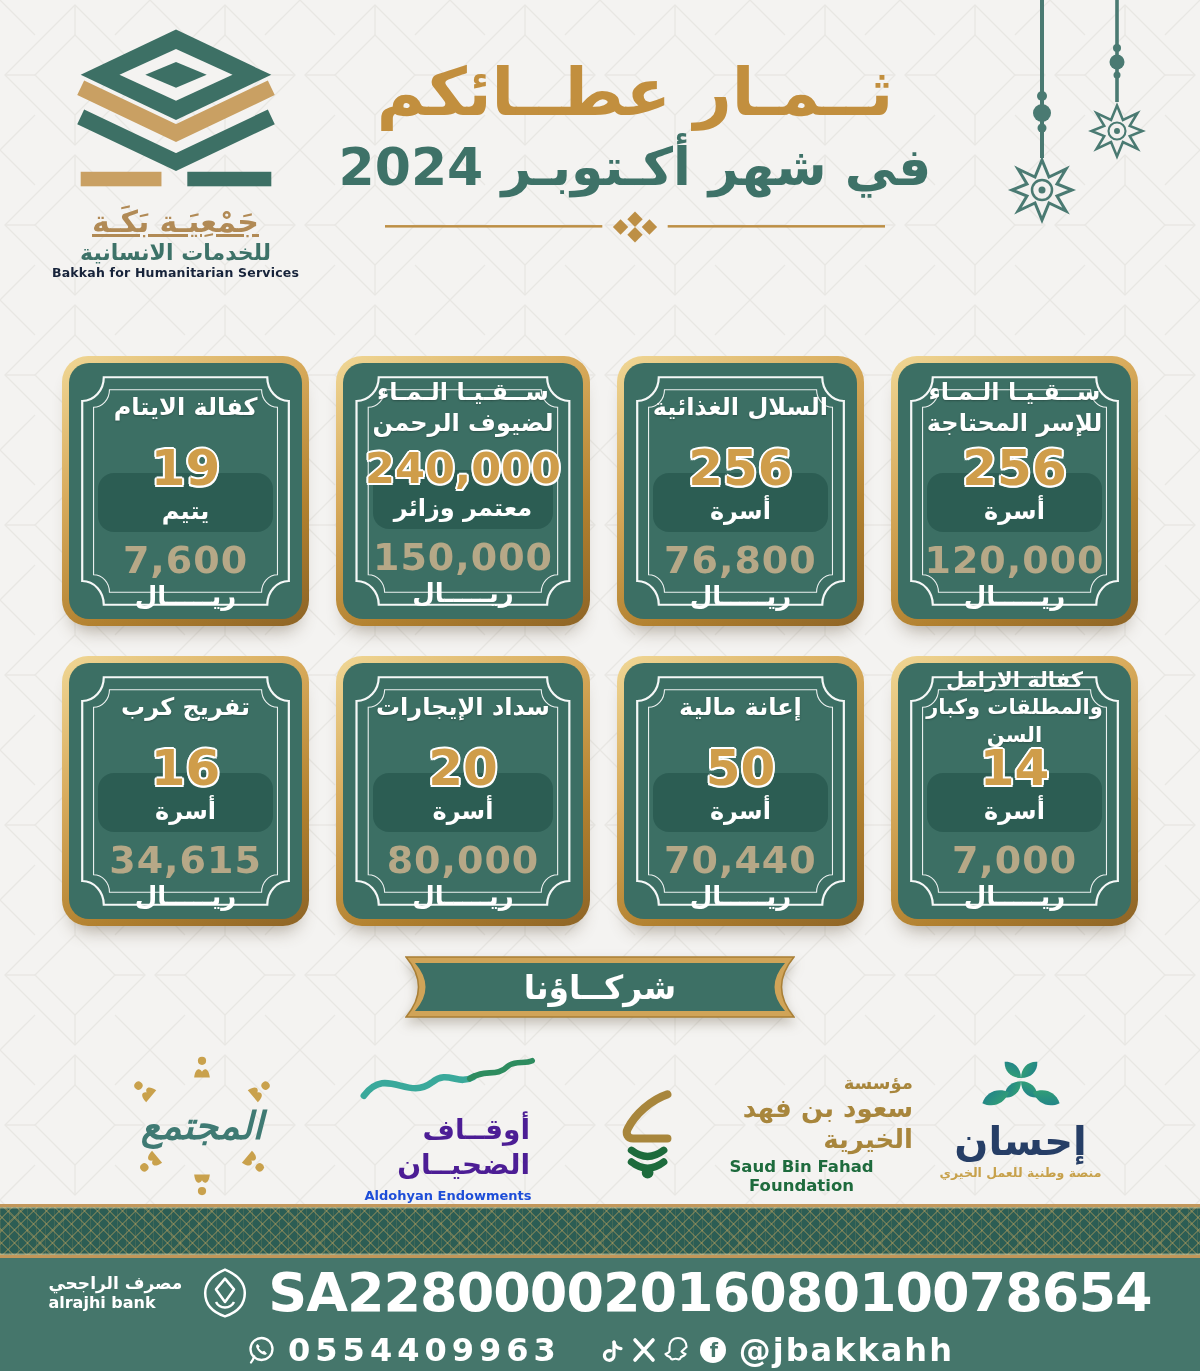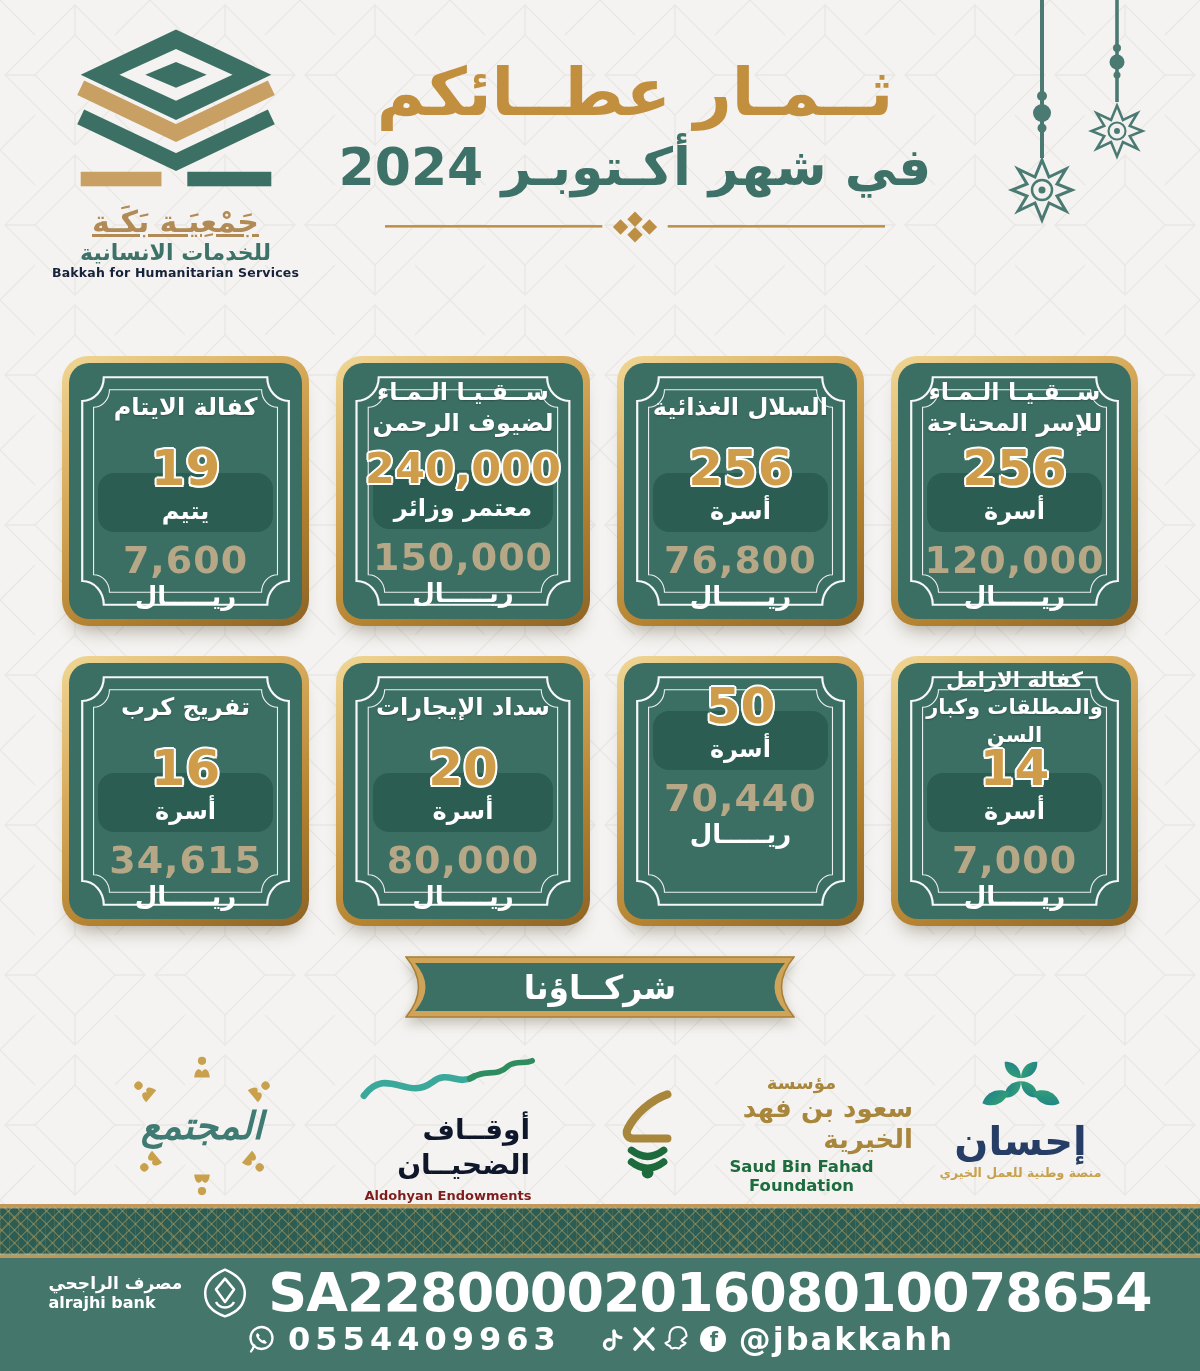--- a/index.html
+++ b/index.html
@@ -46,46 +46,46 @@
   
   .banner{position:absolute;left:405px;top:956px;width:390px;height:62px;filter:drop-shadow(0 6px 6px rgba(90,75,50,.3));}
   .banner svg{position:absolute;inset:0;}
   .banner-label{position:absolute;inset:0;display:flex;align-items:center;justify-content:center;
     color:#fff;font-weight:bold;font-size:33px;direction:rtl;letter-spacing:1px;}
   .p-logo{position:absolute;text-align:center;}
   .mujtamaa{left:112px;top:1054px;width:180px;height:142px;}
   .mujtamaa svg{position:absolute;left:5px;top:0;}
   .mujtamaa-name{position:absolute;left:0;right:0;top:50px;font-size:38px;font-weight:bold;color:#3f7a73;direction:rtl;font-style:italic;}
   .aldohyan{left:348px;top:1056px;width:200px;}
-  .ald-ar{font-size:28px;font-weight:bold;color:#0f172a;direction:rtl;text-align:right;padding-right:18px;line-height:1.25;}
-  .ald-en{font-size:13px;font-weight:bold;color:#7f1d1d;margin-top:6px;}
+  .ald-ar{font-size:28px;font-weight:bold;color:#4c1d95;direction:rtl;text-align:right;padding-right:18px;line-height:1.25;}
+  .ald-en{font-size:13px;font-weight:bold;color:#1d4ed8;margin-top:6px;}
   .saud{left:608px;top:1072px;width:305px;display:flex;align-items:center;gap:10px;}
   .saud-text{flex:1;text-align:right;}
-  .s-pre{font-size:18px;font-weight:bold;color:#a8863c;direction:rtl;text-align:center;}
+  .s-pre{font-size:18px;font-weight:bold;color:#a8863c;direction:rtl;}
   .s-name{font-size:26px;font-weight:bold;color:#a8863c;direction:rtl;line-height:1.2;}
   .s-en{font-size:16.5px;font-weight:bold;color:#1e6b3d;margin-top:2px;text-align:center;}
   .ehsan{left:928px;top:1051px;width:185px;}
   .ehsan-name{font-size:40px;font-weight:bold;color:#263e66;direction:rtl;line-height:1.1;margin-top:2px;}
   .ehsan-tag{font-size:12.5px;font-weight:bold;color:#c7a14b;direction:rtl;margin-top:2px;}
   
   .band{position:absolute;left:0;top:1204px;width:1200px;height:54px;box-sizing:border-box;
     background-color:#2c5d54;
     background-image:
       repeating-linear-gradient(45deg, rgba(205,170,95,.34) 0 1.5px, transparent 1.5px 9px),
       repeating-linear-gradient(-45deg, rgba(205,170,95,.34) 0 1.5px, transparent 1.5px 9px),
       repeating-linear-gradient(90deg, rgba(205,170,95,.15) 0 1px, transparent 1px 9px);
     border-top:3px solid #c2975a;border-bottom:3px solid #c2975a;
     box-shadow:inset 0 7px 0 -5.5px rgba(240,220,170,.55), inset 0 -7px 0 -5.5px rgba(240,220,170,.55);}
   .footer{position:absolute;left:0;top:1258px;width:1200px;height:113px;background:#45766b;color:#fff;}
   .f-row1{display:flex;align-items:center;justify-content:center;gap:16px;padding-top:8px;}
   .bank{text-align:left;line-height:1.15;}
   .bank-ar{font-size:17px;font-weight:bold;direction:rtl;}
   .bank-en{font-size:16px;font-weight:bold;}
   .iban{font-size:54px;font-weight:bold;letter-spacing:-1px;line-height:1;}
-  .f-row2{display:flex;align-items:center;justify-content:center;gap:12px;margin-top:3px;}
+  .f-row2{display:flex;align-items:center;justify-content:center;gap:12px;margin-top:14px;}
   .phone{font-size:32px;font-weight:bold;letter-spacing:5px;line-height:1;}
   .socials{display:flex;align-items:center;gap:6px;margin-left:26px;}
   .handle{font-size:32px;font-weight:bold;letter-spacing:2px;line-height:1;}
 </style>
 </head>
 <body>
 
 <svg class="bgpat" width="1200" height="1371">
   <defs>
     <pattern id="geo" width="150" height="150" patternUnits="userSpaceOnUse">
@@ -249,20 +249,24 @@
     <div class="c-cur">ريـــــال</div>
   </div>
     </div>
 
   <div class="card">
       <div class="card-inner">
     <svg class="frame" viewBox="0 0 100 100" preserveAspectRatio="none">
           <path d="M14 4.5H86A9.5 9.5 0 0 0 95.5 14V86A9.5 9.5 0 0 0 86 95.5H14A9.5 9.5 0 0 0 4.5 86V14A9.5 9.5 0 0 0 14 4.5Z" fill="none" stroke="#fff" stroke-width="2.2" vector-effect="non-scaling-stroke" opacity=".95"></path>
           <path d="M16.5 9.5H83.5A7 7 0 0 0 90.5 16.5V83.5A7 7 0 0 0 83.5 90.5H16.5A7 7 0 0 0 9.5 83.5V16.5A7 7 0 0 0 16.5 9.5Z" fill="none" stroke="#fff" stroke-width="1.1" vector-effect="non-scaling-stroke" opacity=".9"></path>
         </svg>
+    <div class="c-title">
+          <div>إعانة مالية</div>
+          <div></div>
+        </div>
     <div class="c-count">50</div>
     <div class="c-pill">
           <div class="c-unit">أسرة</div>
         </div>
     <div class="c-amount">70,440</div>
     <div class="c-cur">ريـــــال</div>
   </div>
     </div>
 
   <div class="card">

